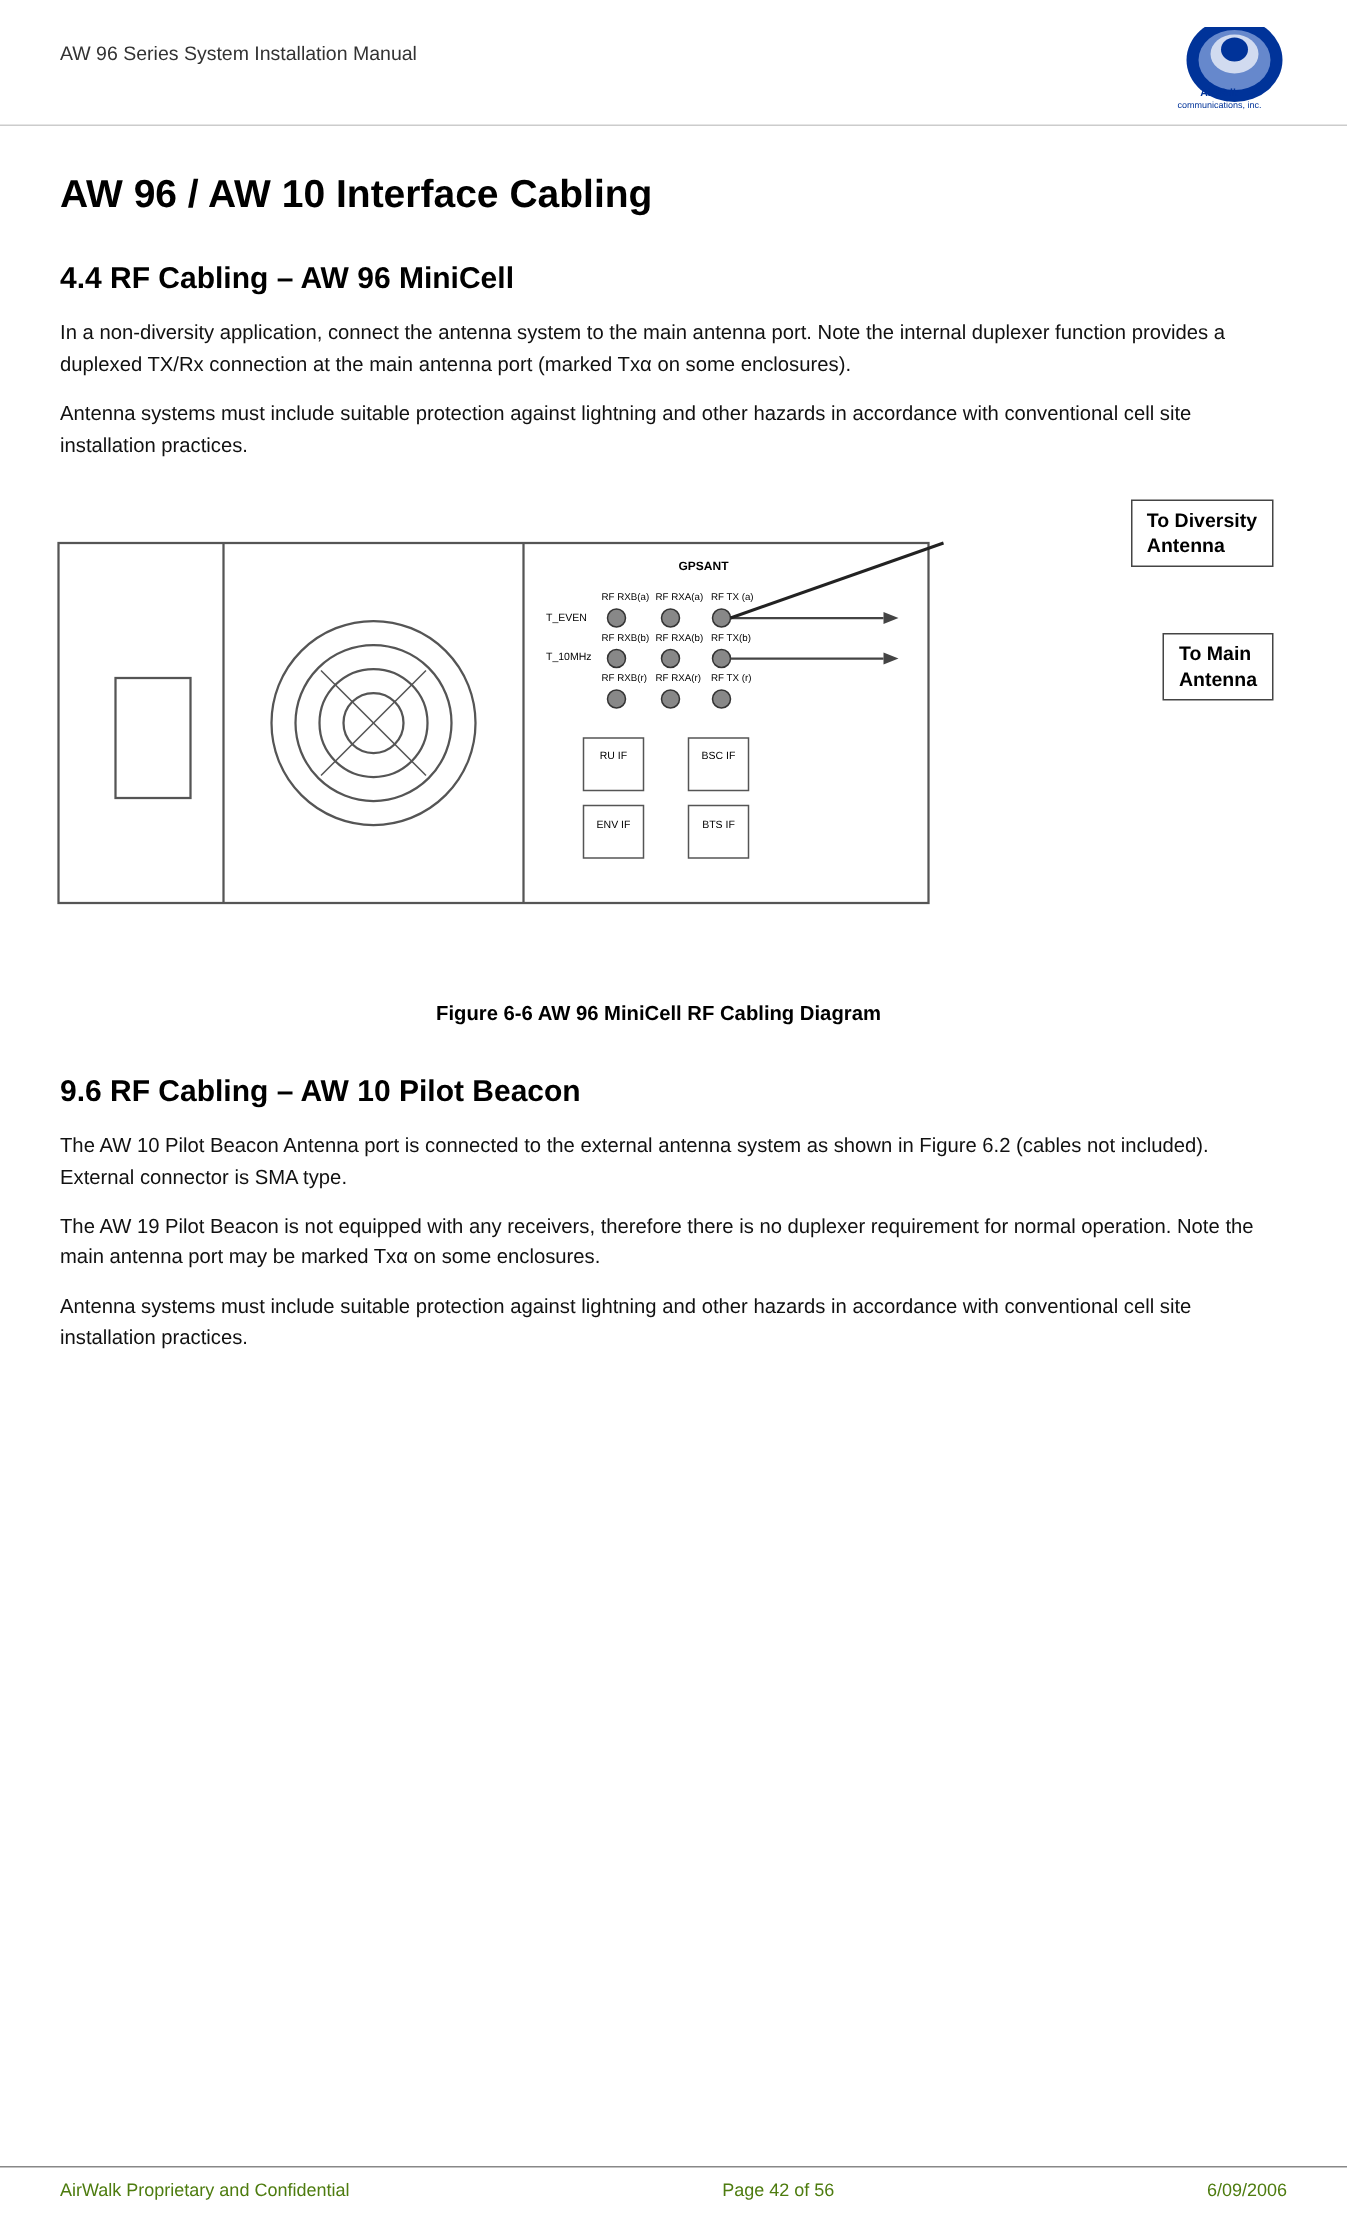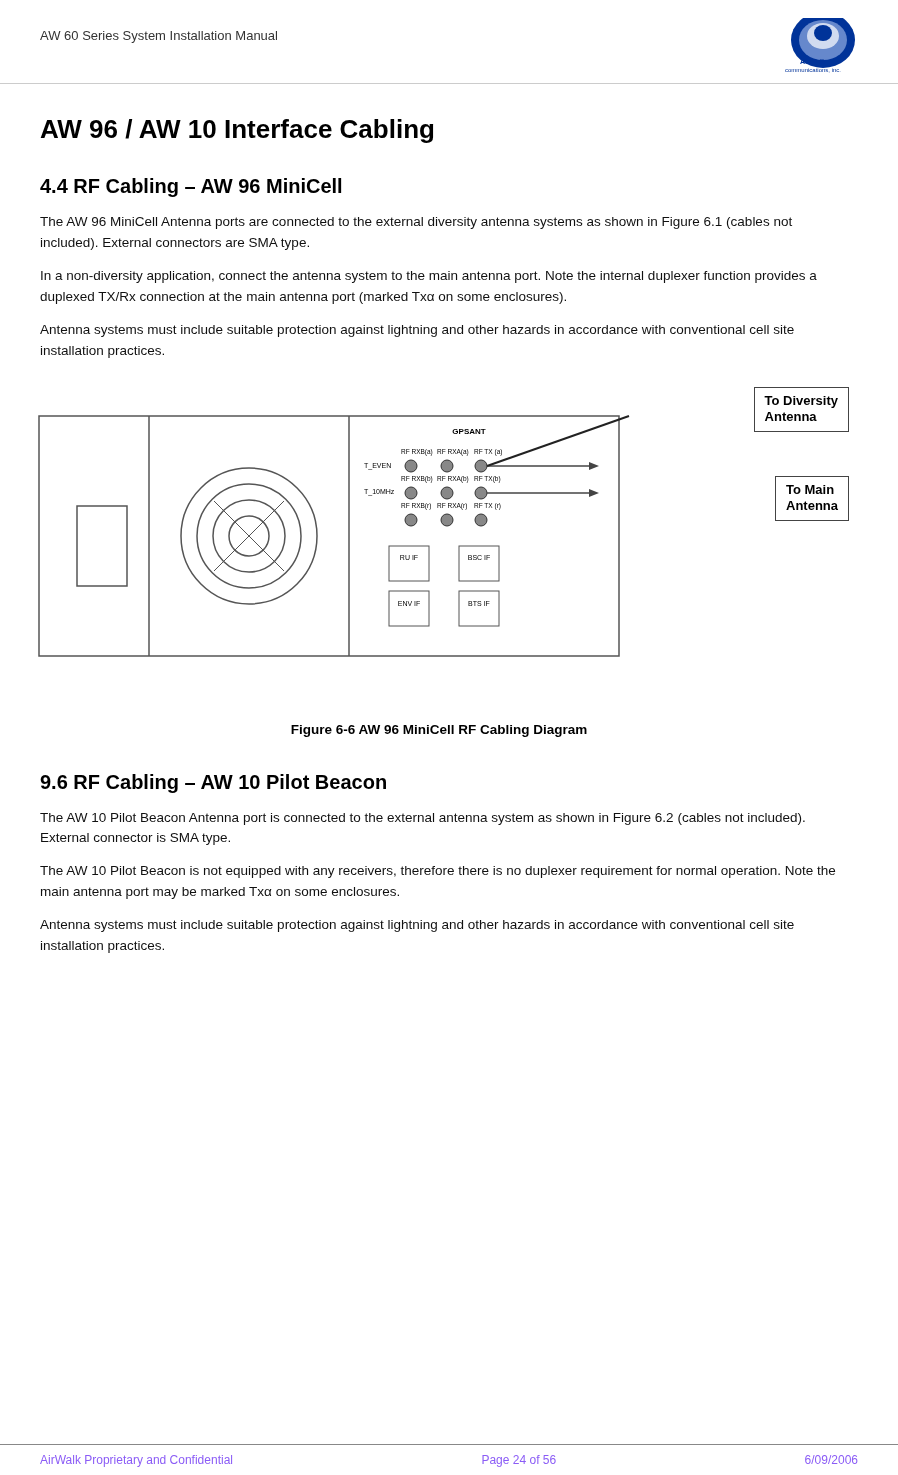--- a/index.html
+++ b/index.html
@@ -84,21 +84,21 @@
     .footer {
       position: absolute;
       bottom: 0;
       left: 0;
       right: 0;
       border-top: 1px solid #888;
       padding: 8px 40px;
       display: flex;
       justify-content: space-between;
       font-size: 12px;
-      color: #8b5cf6;
+      color: #4d7c0f;
     }
 
     
     .full-diagram {
       position: relative;
       width: 820px;
       height: 320px;
     }
 
     .callout-label {
@@ -109,21 +109,21 @@
       font-size: 13px;
       font-weight: bold;
       line-height: 1.3;
       text-align: left;
     }
   </style>
 </head>
 <body>
 
 <div class="header">
-  <div class="header-title">AW 60 Series System Installation Manual</div>
+  <div class="header-title">AW 96 Series System Installation Manual</div>
   <div class="logo-area">
 
     <svg width="90" height="55" viewBox="0 0 90 55">
 
       <ellipse cx="55" cy="22" rx="32" ry="28" fill="#003399"></ellipse>
 
       <ellipse cx="55" cy="22" rx="24" ry="20" fill="#6688cc"></ellipse>
       <ellipse cx="55" cy="18" rx="16" ry="13" fill="#fff" opacity="0.7"></ellipse>
       <ellipse cx="55" cy="15" rx="9" ry="8" fill="#003399"></ellipse>
 
@@ -132,21 +132,20 @@
     </svg>
   </div>
 </div>
 
 <div class="content">
 
   <h1 class="chapter-heading">AW 96 / AW 10 Interface Cabling</h1>
 
   <h2 class="section-heading">4.4  RF Cabling – AW 96 MiniCell</h2>
 
-  <p class="body-text">The AW 96 MiniCell Antenna ports are connected to the external diversity antenna systems as shown in Figure 6.1 (cables not included). External connectors are SMA type.</p>
   <p class="body-text">In a non-diversity application, connect the antenna system to the main antenna port. Note the internal duplexer function provides a duplexed TX/Rx connection at the main antenna port (marked Txα on some enclosures).</p>
   <p class="body-text">Antenna systems must include suitable protection against lightning and other hazards in accordance with conventional cell site installation practices.</p>
 
   <div class="figure-container">
     <div class="full-diagram">
 
       <svg width="660" height="290" style="position:absolute; left:0; top:0;">
 
         <rect x="10" y="30" width="580" height="240" fill="none" stroke="#555" stroke-width="1.5"></rect>
 
@@ -228,22 +227,22 @@
       </div>
 
     </div>
 
     <div class="figure-caption">Figure 6-6 AW 96 MiniCell RF Cabling Diagram</div>
   </div>
 
   <h2 class="section-heading">9.6  RF Cabling – AW 10 Pilot Beacon</h2>
 
   <p class="body-text">The AW 10 Pilot Beacon Antenna port is connected to the external antenna system as shown in Figure 6.2 (cables not included). External connector is SMA type.</p>
-  <p class="body-text">The AW 10 Pilot Beacon is not equipped with any receivers, therefore there is no duplexer requirement for normal operation. Note the main antenna port may be marked Txα on some enclosures.</p>
+  <p class="body-text">The AW 19 Pilot Beacon is not equipped with any receivers, therefore there is no duplexer requirement for normal operation. Note the main antenna port may be marked Txα on some enclosures.</p>
   <p class="body-text">Antenna systems must include suitable protection against lightning and other hazards in accordance with conventional cell site installation practices.</p>
 
 </div>
 
 <div class="footer">
   <span>AirWalk Proprietary and Confidential</span>
-  <span>Page 24 of 56</span>
+  <span>Page 42 of 56</span>
   <span>6/09/2006</span>
 </div>
 
 </body></html>

